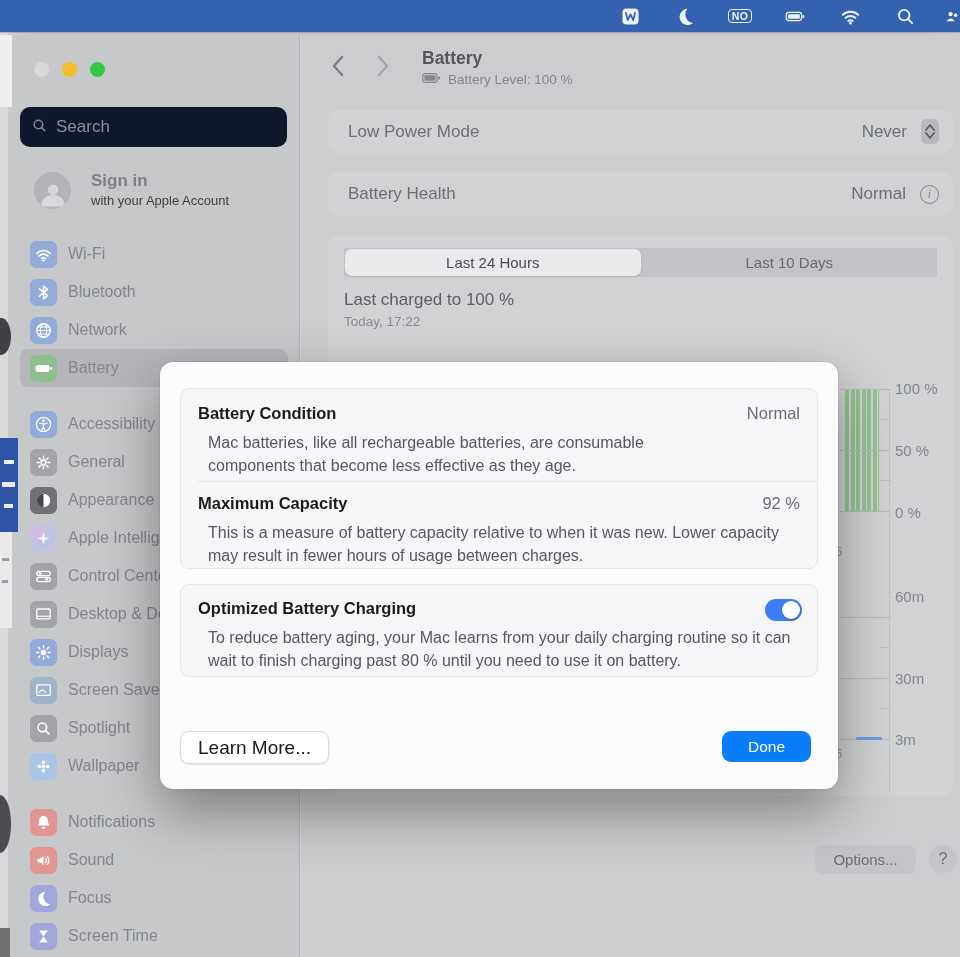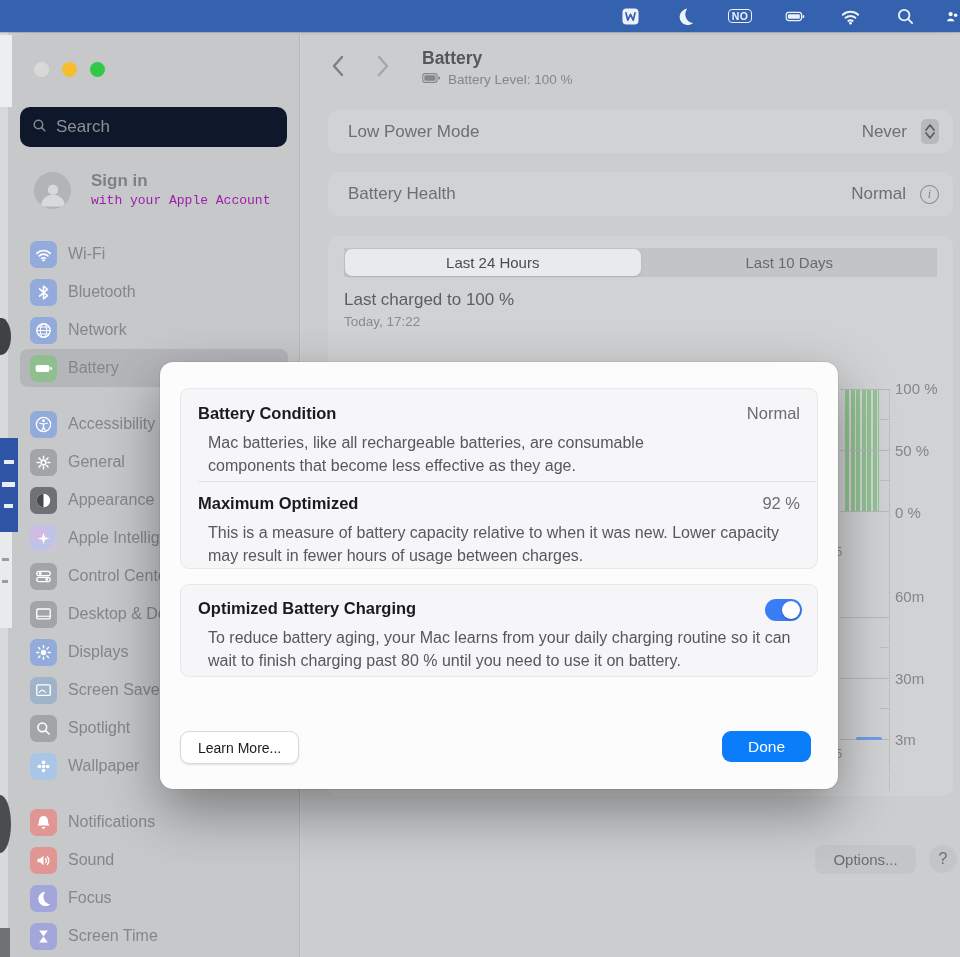--- a/index.html
+++ b/index.html
@@ -34,21 +34,21 @@
 
   .search{position:absolute;left:12px;top:72px;width:267px;height:40px;border-radius:10px;
           background:#0f172a;display:flex;align-items:center;gap:8px;padding:0 11px;box-sizing:border-box;}
   .search svg{width:17px;height:17px;flex:0 0 17px;}
   .search .ph{font-size:17px;color:#8e9094;}
 
   .avatar{position:absolute;left:26px;top:137px;width:37px;height:37px;border-radius:50%;
           background:#b2b4b8;overflow:hidden;display:flex;align-items:center;justify-content:center;}
   .avatar svg{width:30px;height:30px;margin-top:6px;}
   .signin-t{position:absolute;left:83px;top:136px;font-size:17px;font-weight:bold;color:#7e8084;}
-  .signin-s{position:absolute;left:83px;top:158px;font-size:13px;color:#a21caf;font-family:Liberation Mono, monospace;}
+  .signin-s{position:absolute;left:83px;top:158px;font-size:13px;color:#404040;}
 
   .sb-list{position:absolute;left:12px;top:200px;width:268px;}
   .sb-gap{height:18px;}
   .sb-row{height:38px;display:flex;align-items:center;padding:0 10px;border-radius:8px;box-sizing:border-box;}
   .sb-row.sel{background:#b4b6ba;}
   .sb-ic{width:27px;height:27px;border-radius:6.5px;display:flex;align-items:center;justify-content:center;
          margin-right:11px;flex:0 0 27px;}
   .sb-ic svg{width:19px;height:19px;display:block;}
   .sb-ic.ai-grad{background:radial-gradient(circle at 30% 30%,#d8b9e2,#b9c5e8 55%,#e8c0cd);}
   .sb-label{font-size:16px;color:#84868a;white-space:nowrap;}
@@ -104,21 +104,21 @@
           border-radius:9px;box-sizing:border-box;}
   .d-title{position:absolute;left:17px;font-size:16.5px;font-weight:600;color:#1b1b1d;}
   .d-value{position:absolute;right:17px;font-size:16.5px;color:#6c6c71;}
   .d-desc{position:absolute;left:17px;font-size:16px;line-height:1.42;color:#57575c;margin-left:10px;}
   .d-div{position:absolute;left:17px;right:0;top:92px;height:1px;background:#e4e4e7;}
   .toggle{position:absolute;right:15px;top:14px;width:37px;height:22px;border-radius:11px;background:#3b7df7;}
   .toggle .knob{position:absolute;right:2px;top:2px;width:18px;height:18px;border-radius:50%;background:#fff;
                 box-shadow:0 1px 2px rgba(0,0,0,.3);}
   .lm-btn{position:absolute;left:20px;top:369px;height:31px;padding:0 17px;background:#ffffff;
           border:1px solid #d9d9dd;border-radius:9px;box-shadow:0 1px 2px rgba(0,0,0,.1);
-          display:flex;align-items:center;font-size:14px;color:#1b1b1d;}
+          display:flex;align-items:center;font-size:19px;color:#1b1b1d;}
   .done-btn{position:absolute;left:562px;top:369px;width:89px;height:31px;background:#0a7dfa;border-radius:9px;
             display:flex;align-items:center;justify-content:center;font-size:15.5px;font-weight:500;color:#ffffff;}
 </style>
 </head>
 <body>
 
 <div class="menubar">
   <div id="mb-icons" style="display:flex;align-items:center;">
       <span class="mb-item">
         <svg viewBox="0 0 24 24">
@@ -473,21 +473,21 @@
   </div>
 </div>
 
 <div class="dialog">
 
   <div class="d-card" style="top:26px;height:181px;">
     <div class="d-title" style="top:15px;">Battery Condition</div>
     <div class="d-value" style="top:15px;">Normal</div>
     <div class="d-desc" style="top:43px;width:478px;">Mac batteries, like all rechargeable batteries, are consumable components that become less effective as they age.</div>
     <div class="d-div"></div>
-    <div class="d-title" style="top:105px;">Maximum Optimized</div>
+    <div class="d-title" style="top:105px;">Maximum Capacity</div>
     <div class="d-value" style="top:105px;">92 %</div>
     <div class="d-desc" style="top:133px;width:585px;">This is a measure of battery capacity relative to when it was new. Lower capacity may result in fewer hours of usage between charges.</div>
   </div>
 
   <div class="d-card" style="top:222px;height:93px;">
     <div class="d-title" style="top:14px;">Optimized Battery Charging</div>
     <div class="toggle">
         <div class="knob"></div>
       </div>
     <div class="d-desc" style="top:42px;width:596px;">To reduce battery aging, your Mac learns from your daily charging routine so it can wait to finish charging past 80 % until you need to use it on battery.</div>

